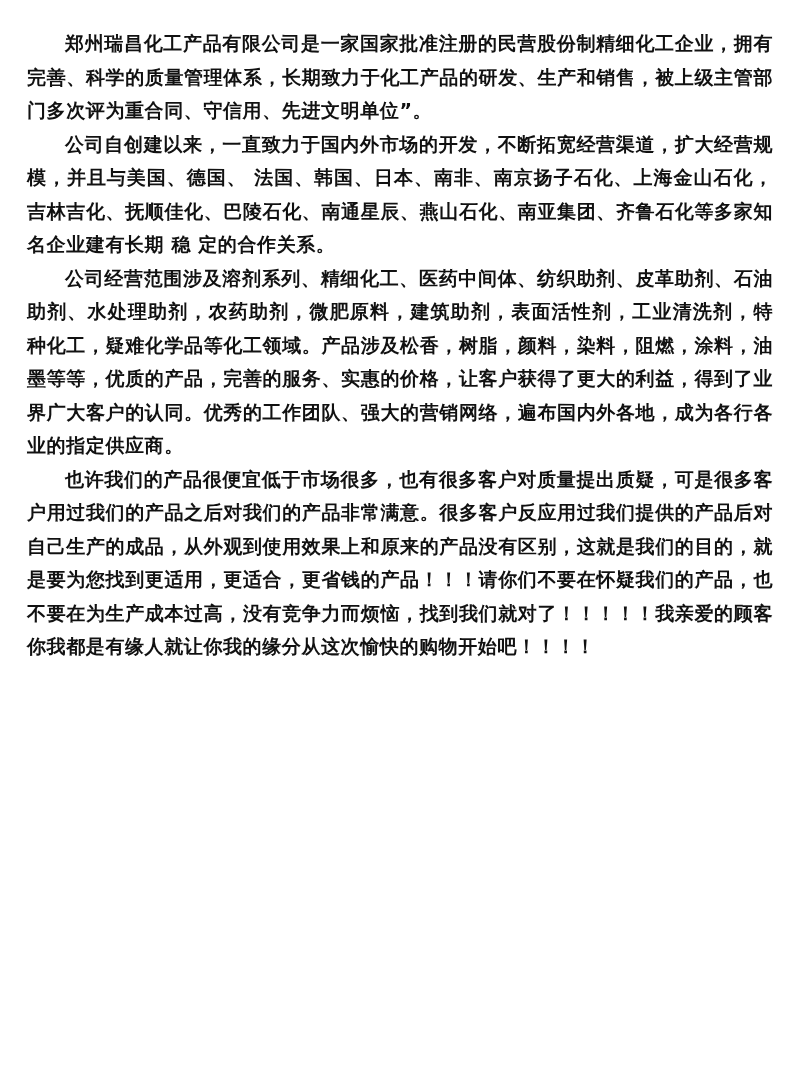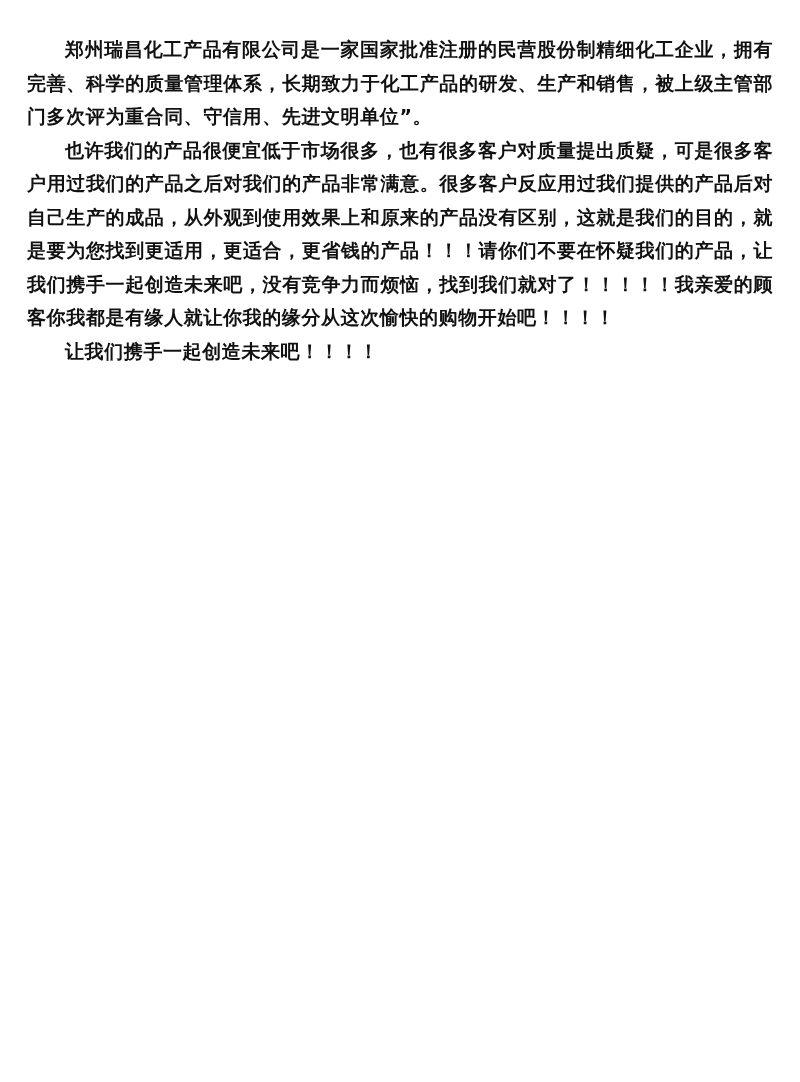--- a/index.html
+++ b/index.html
@@ -24,23 +24,23 @@
       line-height: 33.5px;
       color: #111111;
       letter-spacing: 0.6px;
       text-align: justify;
     }
     .para {
       margin: 0;
       text-indent: 2em;
     }
     .para.gap {
-      margin-top: 6px;
     }
   </style>
 </head>
 <body>
 
 <div class="doc">
   <p class="para gap">郑州瑞昌化工产品有限公司是一家国家批准注册的民营股份制精细化工企业，拥有完善、科学的质量管理体系，长期致力于化工产品的研发、生产和销售，被上级主管部门多次评为重合同、守信用、先进文明单位”。</p>
-  <p class="para">也许我们的产品很便宜低于市场很多，也有很多客户对质量提出质疑，可是很多客户用过我们的产品之后对我们的产品非常满意。很多客户反应用过我们提供的产品后对自己生产的成品，从外观到使用效果上和原来的产品没有区别，这就是我们的目的，就是要为您找到更适用，更适合，更省钱的产品！！！请你们不要在怀疑我们的产品，让我们携手一起创造未来吧，没有竞争力而烦恼，找到我们就对了！！！！！我亲爱的顾客你我都是有缘人就让你我的缘分从这次愉快的购物开始吧！！！！</p>
-  <p class="para">让我们携手一起创造未来吧！！！！</p>
+  <p class="para">公司自创建以来，一直致力于国内外市场的开发，不断拓宽经营渠道，扩大经营规模，并且与美国、德国、 法国、韩国、日本、南非、南京扬子石化、上海金山石化，吉林吉化、抚顺佳化、巴陵石化、南通星辰、燕山石化、南亚集团、齐鲁石化等多家知名企业建有长期 稳 定的合作关系。</p>
+  <p class="para">公司经营范围涉及溶剂系列、精细化工、医药中间体、纺织助剂、皮革助剂、石油助剂、水处理助剂，农药助剂，微肥原料，建筑助剂，表面活性剂，工业清洗剂，特 种化工，疑难化学品等化工领域。产品涉及松香，树脂，颜料，染料，阻燃，涂料，油墨等等，优质的产品，完善的服务、实惠的价格，让客户获得了更大的利益，得到了业界广大客户的认同。优秀的工作团队、强大的营销网络，遍布国内外各地，成为各行各业的指定供应商。</p>
+  <p class="para">也许我们的产品很便宜低于市场很多，也有很多客户对质量提出质疑，可是很多客户用过我们的产品之后对我们的产品非常满意。很多客户反应用过我们提供的产品后对自己生产的成品，从外观到使用效果上和原来的产品没有区别，这就是我们的目的，就是要为您找到更适用，更适合，更省钱的产品！！！请你们不要在怀疑我们的产品，也不要在为生产成本过高，没有竞争力而烦恼，找到我们就对了！！！！！我亲爱的顾客你我都是有缘人就让你我的缘分从这次愉快的购物开始吧！！！！</p>
 </div>
 
 </body></html>

